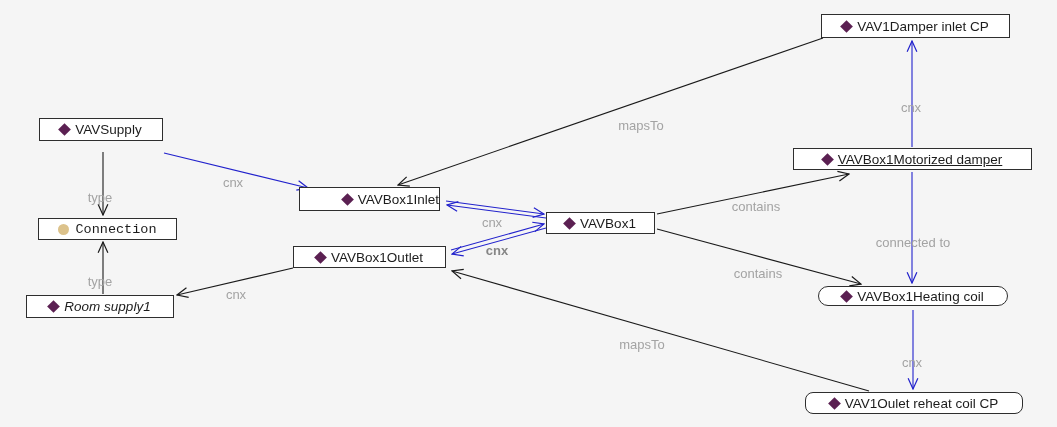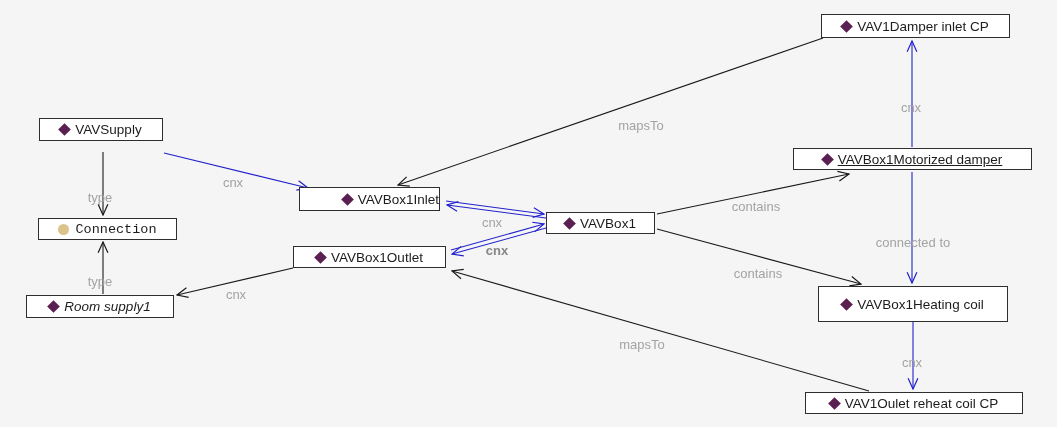--- a/index.html
+++ b/index.html
@@ -140,26 +140,26 @@
   <div class="node" style="left:546px;top:212px;width:109px;height:22px;">
     <span class="icon-diamond"></span>
     <span>VAVBox1</span>
   </div>
 
   <div class="node" style="left:793px;top:148px;width:239px;height:22px;text-decoration:underline;">
     <span class="icon-diamond"></span>
     <span>VAVBox1Motorized damper</span>
   </div>
 
-  <div class="node" style="left:818px;top:286px;width:190px;height:36px;">
+  <div class="node" style="left:818px;top:286px;width:190px;height:20px;border-radius:11px;">
     <span class="icon-diamond"></span>
     <span>VAVBox1Heating coil</span>
   </div>
 
-  <div class="node" style="left:805px;top:392px;width:218px;height:22px;">
+  <div class="node" style="left:805px;top:392px;width:218px;height:22px;border-radius:8px;">
     <span class="icon-diamond"></span>
     <span>VAV1Oulet reheat coil CP</span>
   </div>
 
   <span class="edge-label" style="left:100px;top:197px;">type</span>
   <span class="edge-label" style="left:233px;top:182px;">cnx</span>
   <span class="edge-label" style="left:100px;top:281px;">type</span>
   <span class="edge-label" style="left:236px;top:294px;">cnx</span>
   <span class="edge-label" style="left:641px;top:125px;">mapsTo</span>
   <span class="edge-label" style="left:492px;top:222px;">cnx</span>

